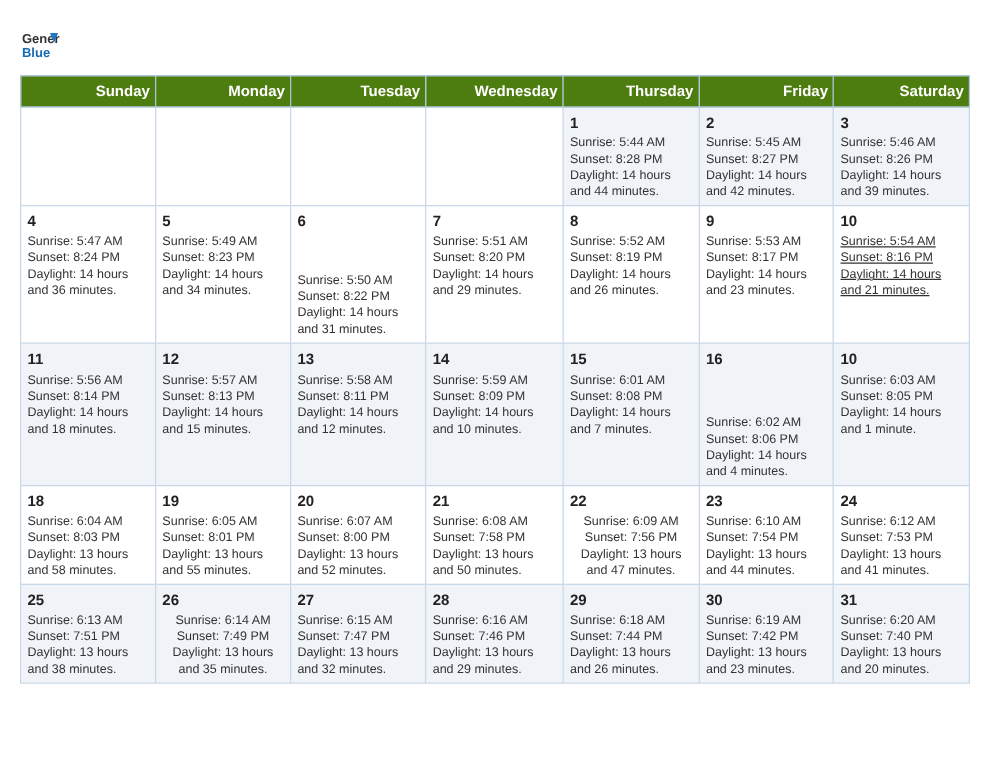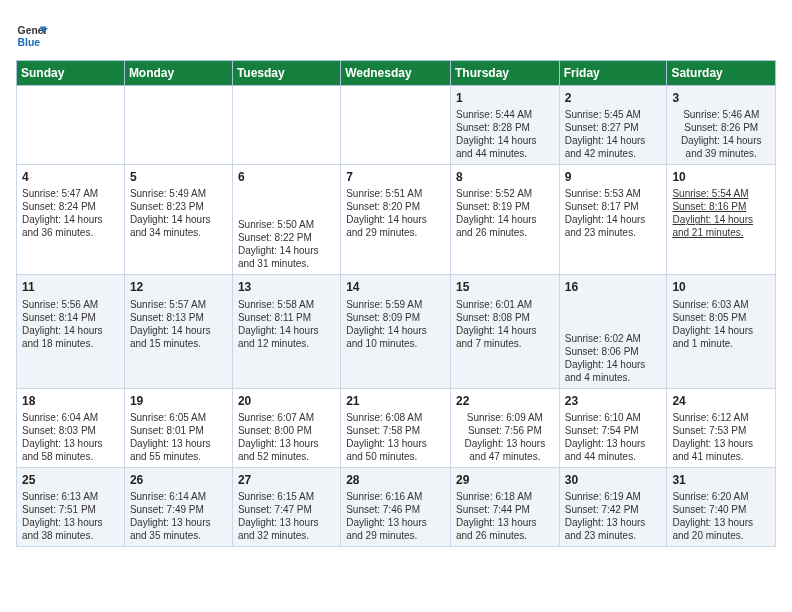--- a/index.html
+++ b/index.html
@@ -48,24 +48,24 @@
       font-size: 15px;
       color: #333;
       margin-top: 2px;
     }
     table {
       width: 100%;
       border-collapse: collapse;
       font-size: 11px;
     }
     thead tr th {
-      background-color: #15803d;
+      background-color: #4d7c0f;
       color: #fff;
       padding: 5px 4px;
-      text-align: left;
+      text-align: right;
       font-size: 12px;
       font-weight: bold;
       border: 1px solid #aac4e0;
     }
     tbody tr {
       background: #fff;
     }
     tbody tr:nth-child(odd) {
       background: #f0f4f8;
     }
@@ -141,21 +141,21 @@
         </td>
         <td>
           <div class="day-number">2</div>
           <div class="cell-content" style="white-space: pre-line;">Sunrise: 5:45 AM
 Sunset: 8:27 PM
 Daylight: 14 hours
 and 42 minutes.</div>
         </td>
         <td>
           <div class="day-number">3</div>
-          <div class="cell-content" style="white-space: pre-line; text-align: center;">Sunrise: 5:46 AM
+          <div class="cell-content" style="white-space: pre-line;">Sunrise: 5:46 AM
 Sunset: 8:26 PM
 Daylight: 14 hours
 and 39 minutes.</div>
         </td>
       </tr>
       <tr>
         <td>
           <div class="day-number">4</div>
           <div class="cell-content" style="white-space: pre-line;">Sunrise: 5:47 AM
 Sunset: 8:24 PM
@@ -310,21 +310,21 @@
       <tr>
         <td>
           <div class="day-number">25</div>
           <div class="cell-content" style="white-space: pre-line;">Sunrise: 6:13 AM
 Sunset: 7:51 PM
 Daylight: 13 hours
 and 38 minutes.</div>
         </td>
         <td>
           <div class="day-number">26</div>
-          <div class="cell-content" style="white-space: pre-line;">Sunrise: 6:14 AM
+          <div class="cell-content" style="white-space: pre-line; text-align: center;">Sunrise: 6:14 AM
 Sunset: 7:49 PM
 Daylight: 13 hours
 and 35 minutes.</div>
         </td>
         <td>
           <div class="day-number">27</div>
           <div class="cell-content" style="white-space: pre-line;">Sunrise: 6:15 AM
 Sunset: 7:47 PM
 Daylight: 13 hours
 and 32 minutes.</div>

